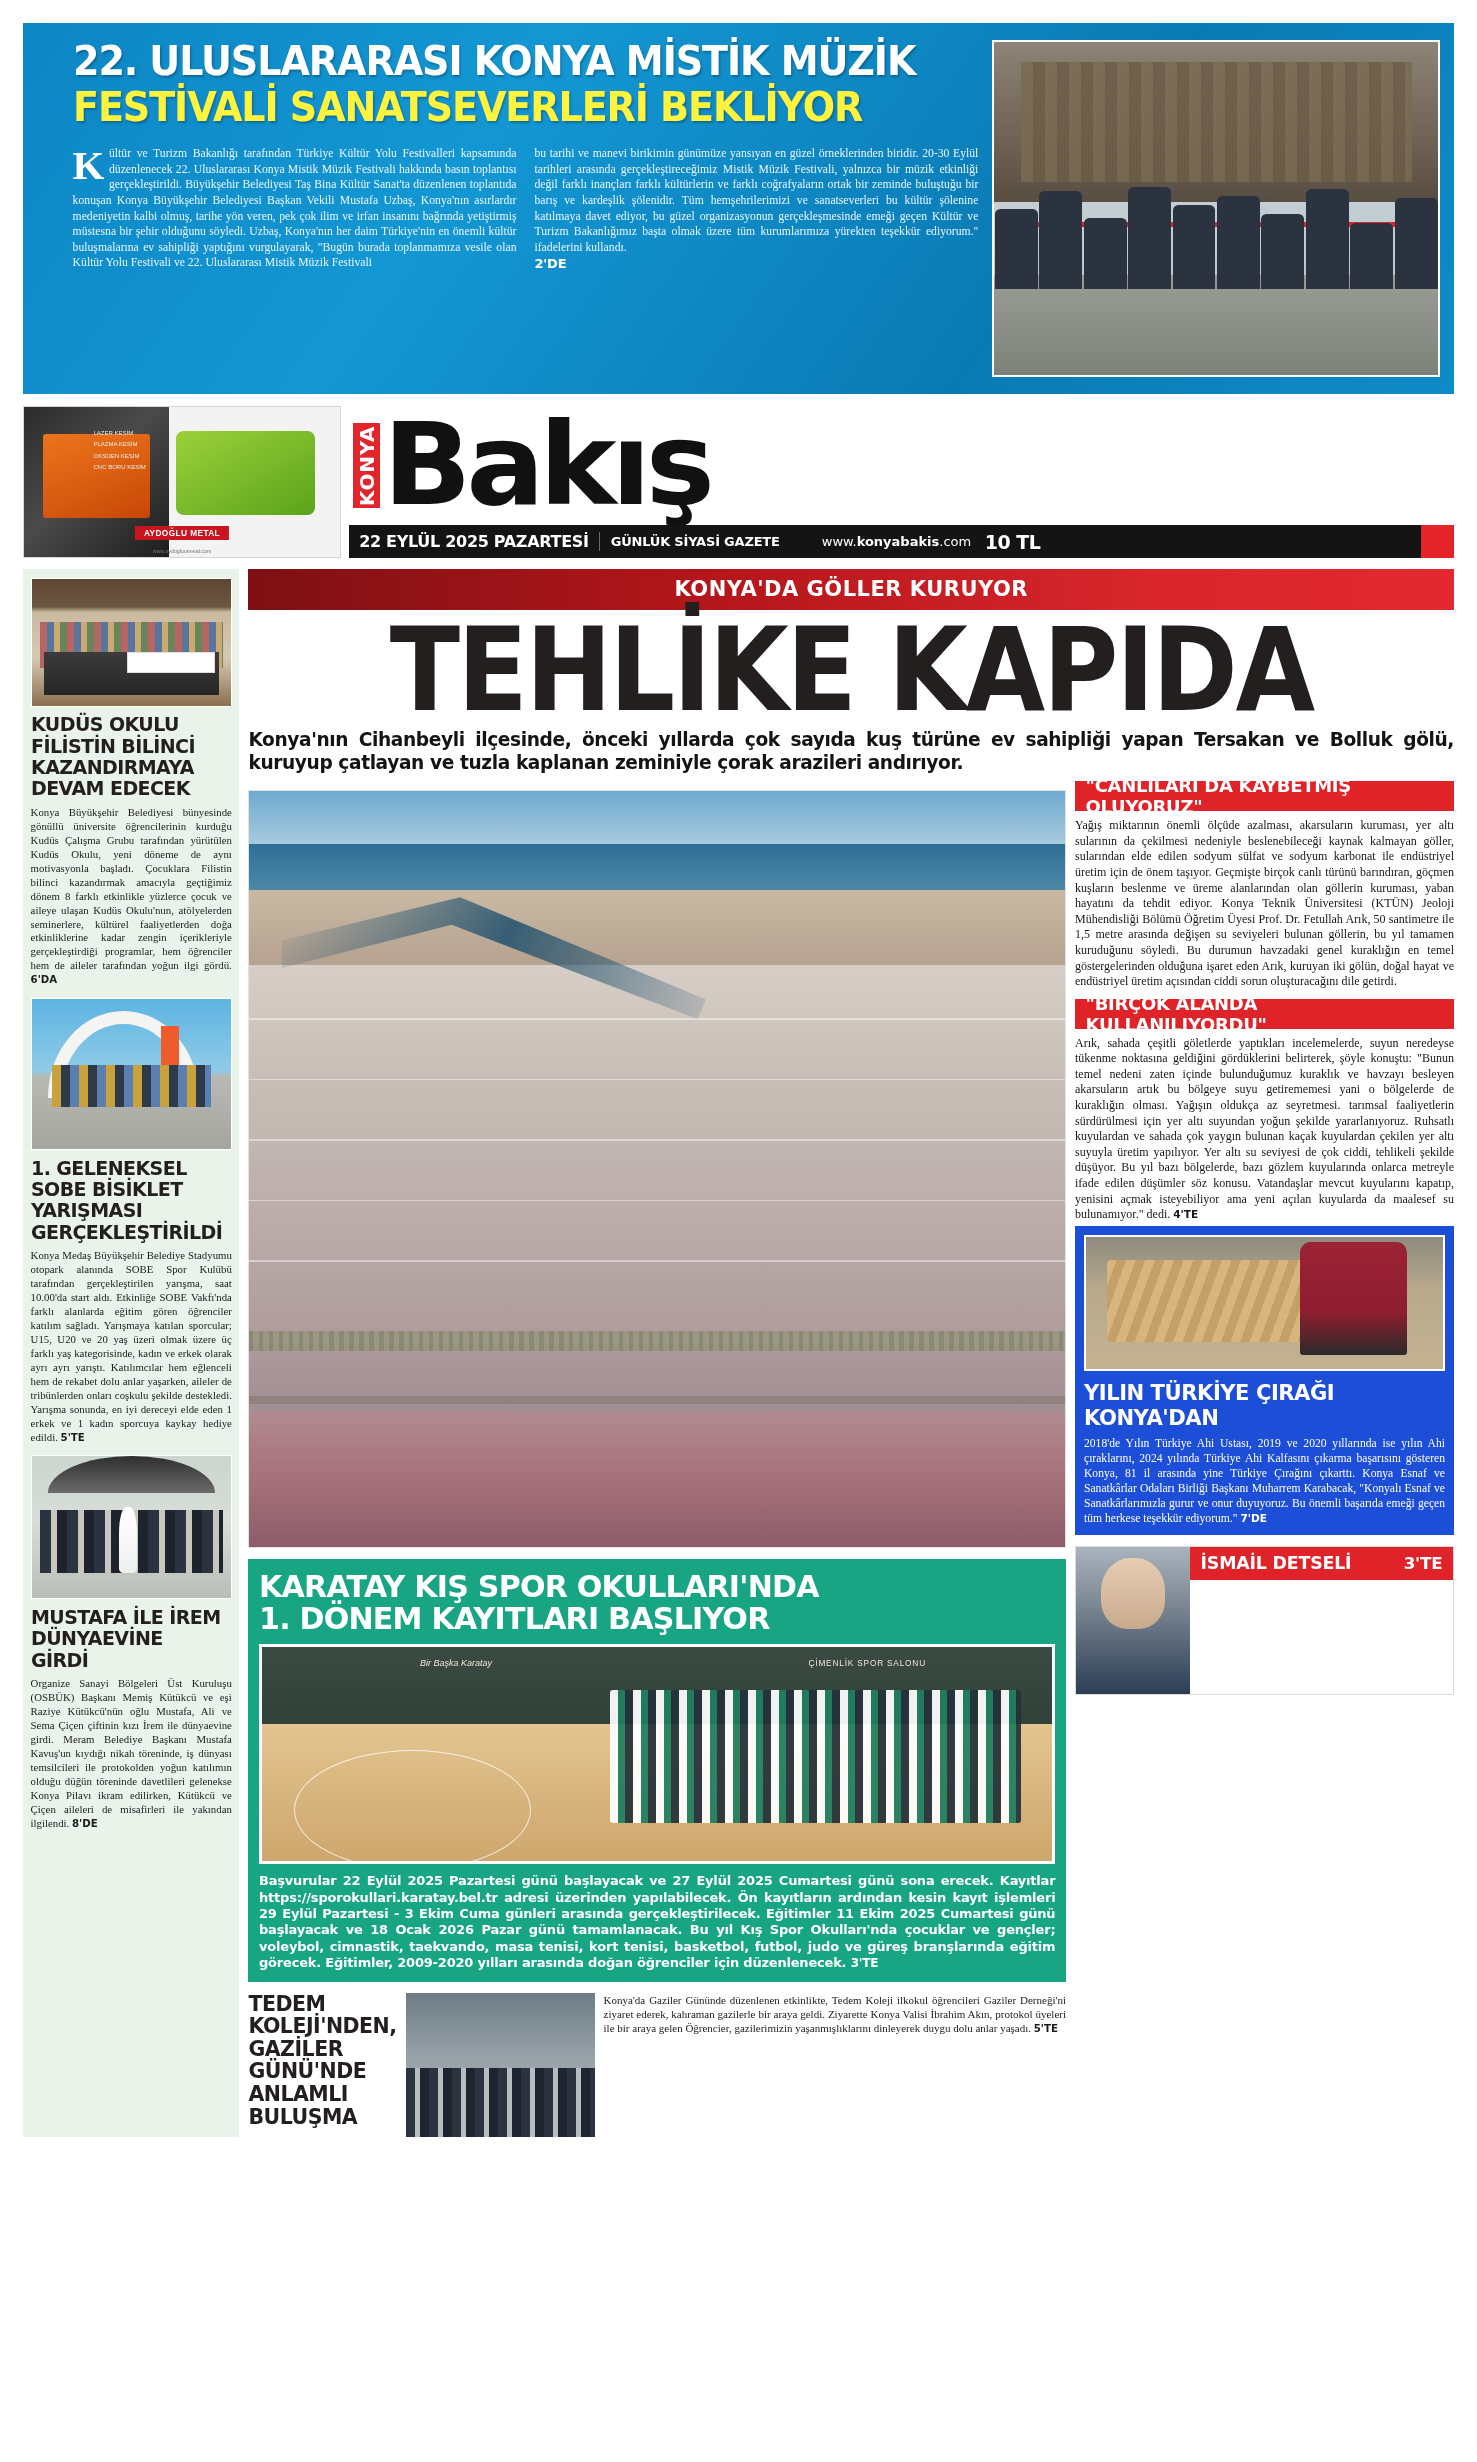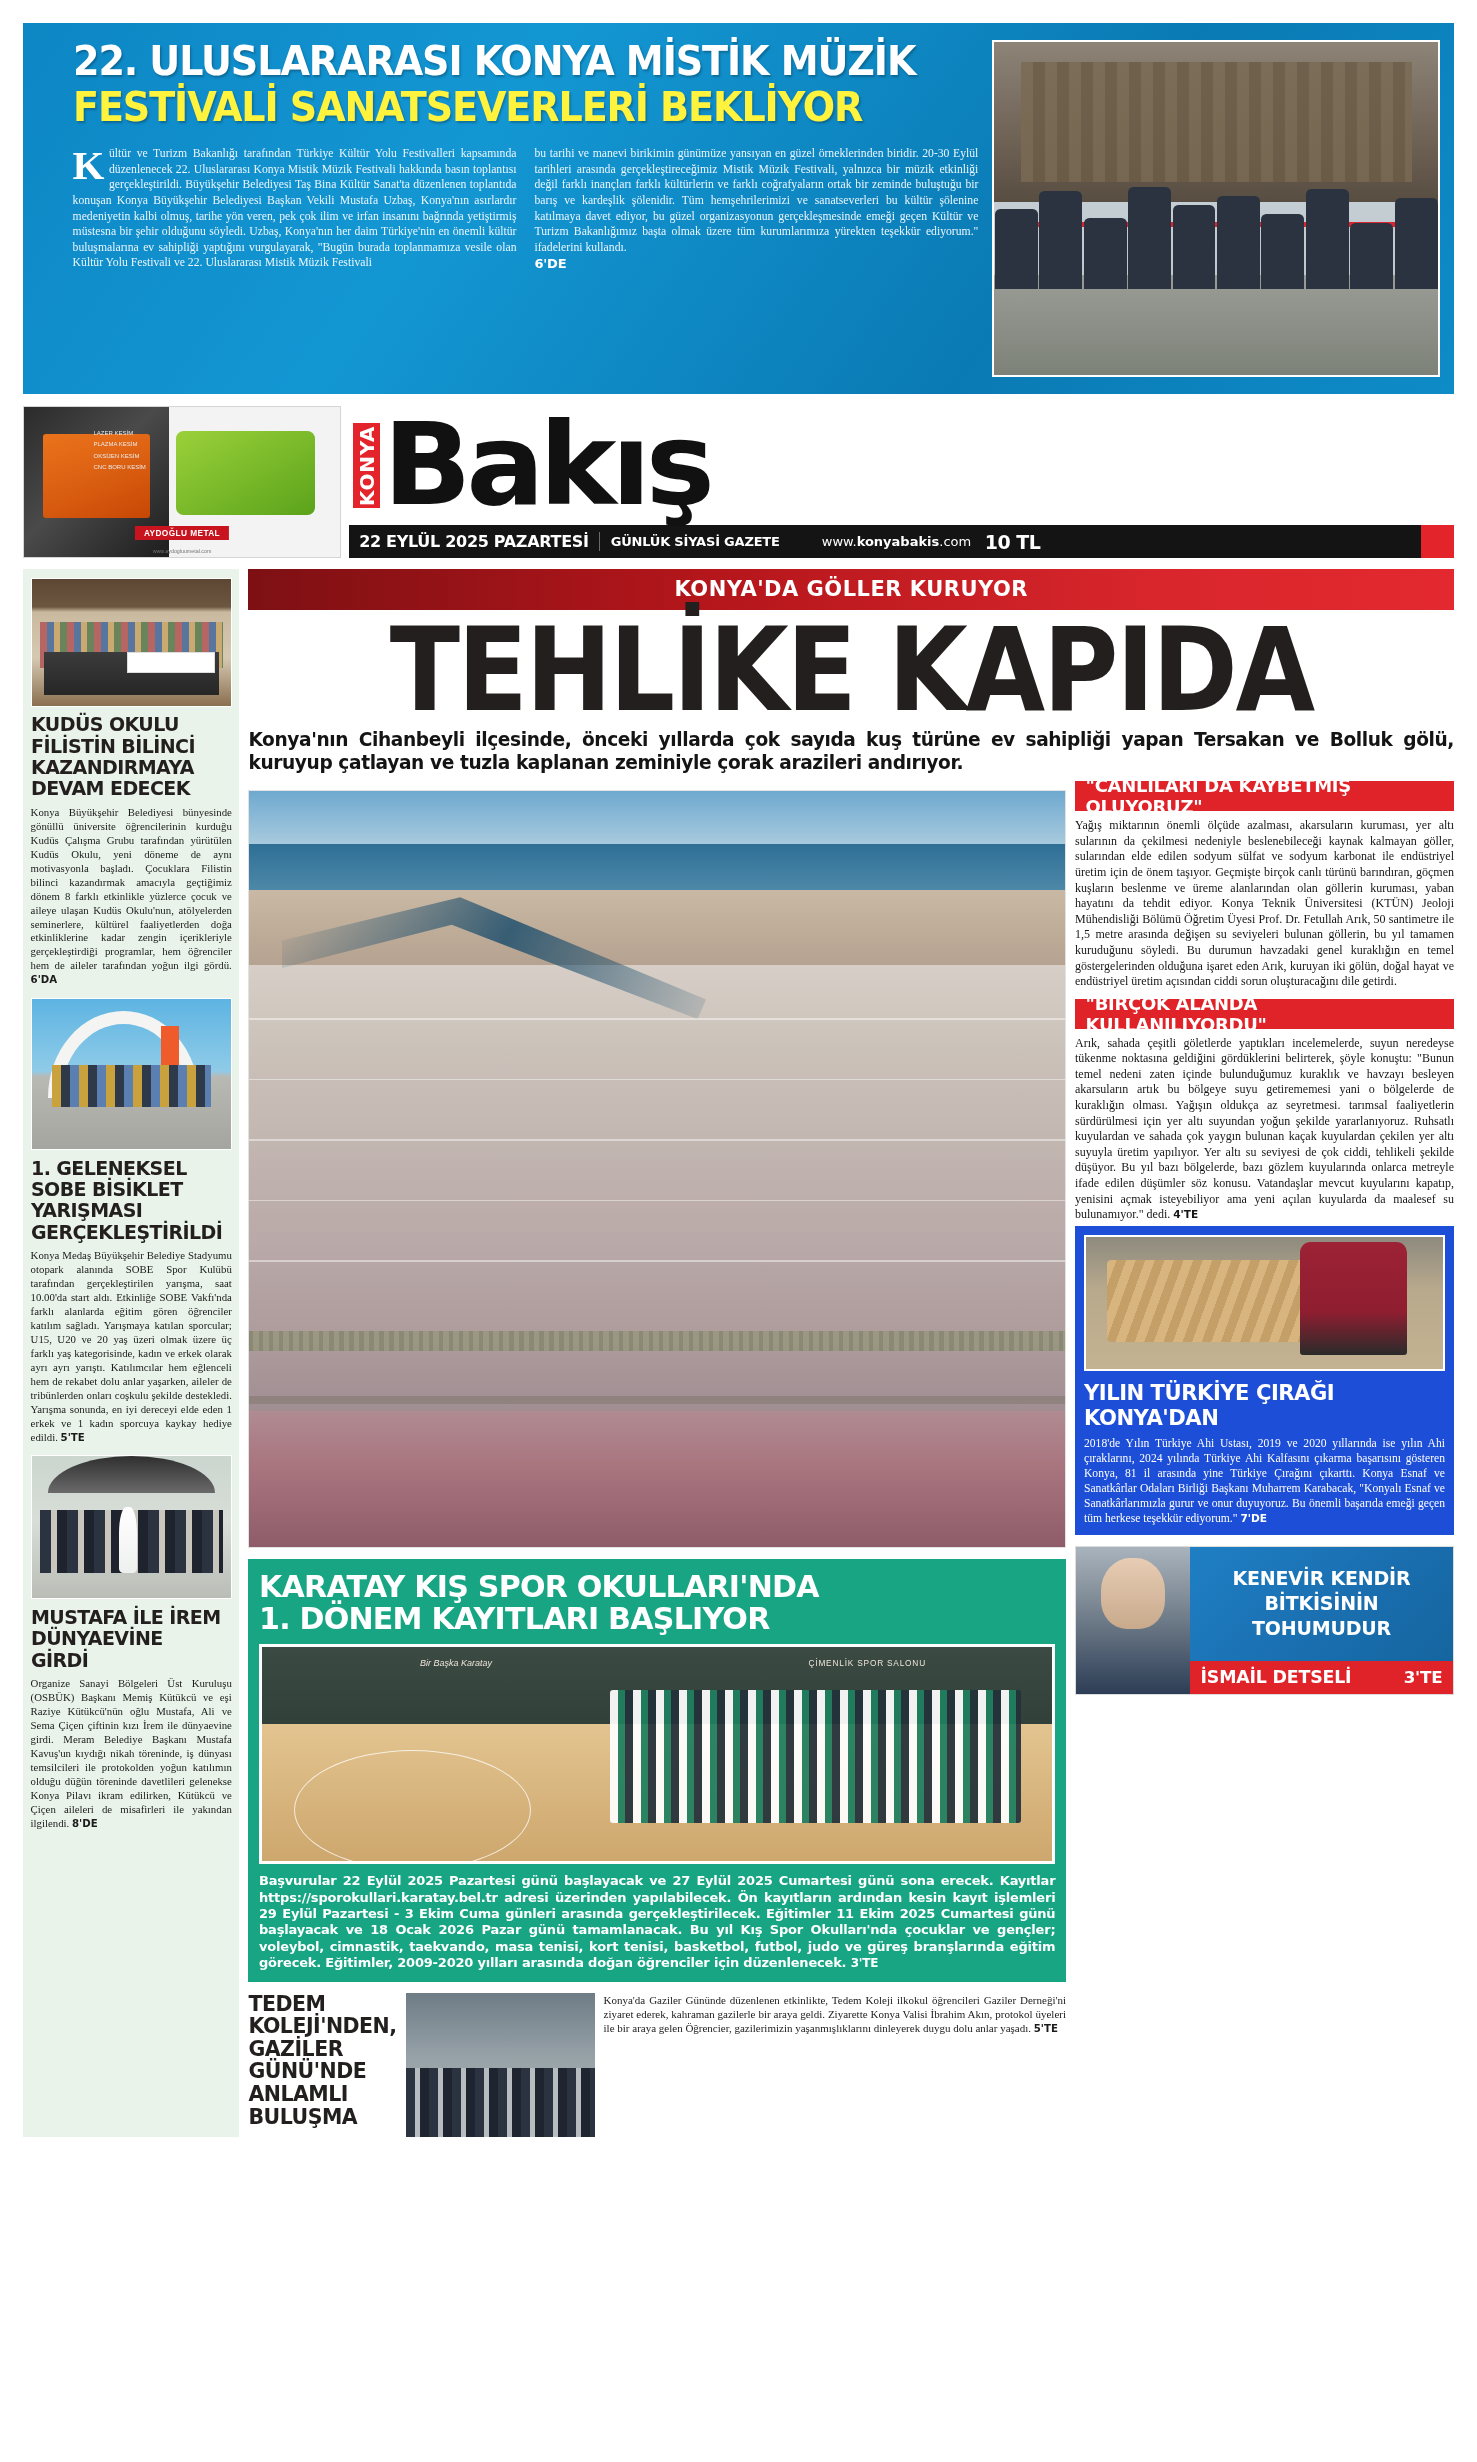--- a/index.html
+++ b/index.html
@@ -319,21 +319,21 @@
   <div class="promo">
     <div class="promo-left">
       <div class="promo-h1">22. ULUSLARARASI KONYA MİSTİK MÜZİK</div>
       <div class="promo-h2">FESTİVALİ SANATSEVERLERİ BEKLİYOR</div>
       <div class="promo-cols">
         <div class="promo-col">
           <p class="dropcap">Kültür ve Turizm Bakanlığı tarafından Türkiye Kültür Yolu Festivalleri kapsamında düzenlenecek 22. Uluslararası Konya Mistik Müzik Festivali hakkında basın toplantısı gerçekleştirildi. Büyükşehir Belediyesi Taş Bina Kültür Sanat'ta düzenlenen toplantıda konuşan Konya Büyükşehir Belediyesi Başkan Vekili Mustafa Uzbaş, Konya'nın asırlardır medeniyetin kalbi olmuş, tarihe yön veren, pek çok ilim ve irfan insanını bağrında yetiştirmiş müstesna bir şehir olduğunu söyledi. Uzbaş, Konya'nın her daim Türkiye'nin en önemli kültür buluşmalarına ev sahipliği yaptığını vurgulayarak, "Bugün burada toplanmamıza vesile olan Kültür Yolu Festivali ve 22. Uluslararası Mistik Müzik Festivali</p>
         </div>
         <div class="promo-col">
           <p>bu tarihi ve manevi birikimin günümüze yansıyan en güzel örneklerinden biridir. 20-30 Eylül tarihleri arasında gerçekleştireceğimiz Mistik Müzik Festivali, yalnızca bir müzik etkinliği değil farklı inançları farklı kültürlerin ve farklı coğrafyaların ortak bir zeminde buluştuğu bir barış ve kardeşlik şölenidir. Tüm hemşehrilerimizi ve sanatseverleri bu kültür şölenine katılmaya davet ediyor, bu güzel organizasyonun gerçekleşmesinde emeği geçen Kültür ve Turizm Bakanlığımız başta olmak üzere tüm kurumlarımıza yürekten teşekkür ediyorum." ifadelerini kullandı.</p>
-          <div class="page-ref">6'DE</div>
+          <div class="page-ref">2'DE</div>
         </div>
       </div>
     </div>
     <div class="promo-photo">
       <div class="ph-sky"></div>
       <div class="ph-build"></div>
       <div class="ph-wood"></div>
       <div class="ph-ground"></div>
       <div class="ph-ribbon"></div>
       <div class="ph-people">
@@ -483,25 +483,20 @@
               <div class="wood"></div>
               <div class="person"></div>
             </div>
             <div class="cirak-h">YILIN TÜRKİYE ÇIRAĞI KONYA'DAN</div>
             <div class="cirak-body"><span>2018'de Yılın Türkiye Ahi Ustası, 2019 ve 2020 yıllarında ise yılın Ahi çıraklarını, 2024 yılında Türkiye Ahi Kalfasını çıkarma başarısını gösteren Konya, 81 il arasında yine Türkiye Çırağını çıkarttı. Konya Esnaf ve Sanatkârlar Odaları Birliği Başkanı Muharrem Karabacak, "Konyalı Esnaf ve Sanatkârlarımızla gurur ve onur duyuyoruz. Bu önemli başarıda emeği geçen tüm herkese teşekkür ediyorum."</span> <span class="ref">7'DE</span></div>
           </div>
 
           <div class="colmn">
             <div class="photo p1"></div>
             <div class="right">
-              <div class="title">
-                <span>KENEVİR KENDİR</span>
-                <span>BİTKİSİNİN</span>
-                <span>TOHUMUDUR</span>
-              </div>
               <div class="byline">
                 <span>İSMAİL DETSELİ</span>
                 <span class="pg">3'TE</span>
               </div>
             </div>
           </div>
 
 
         </div>
       </div>

